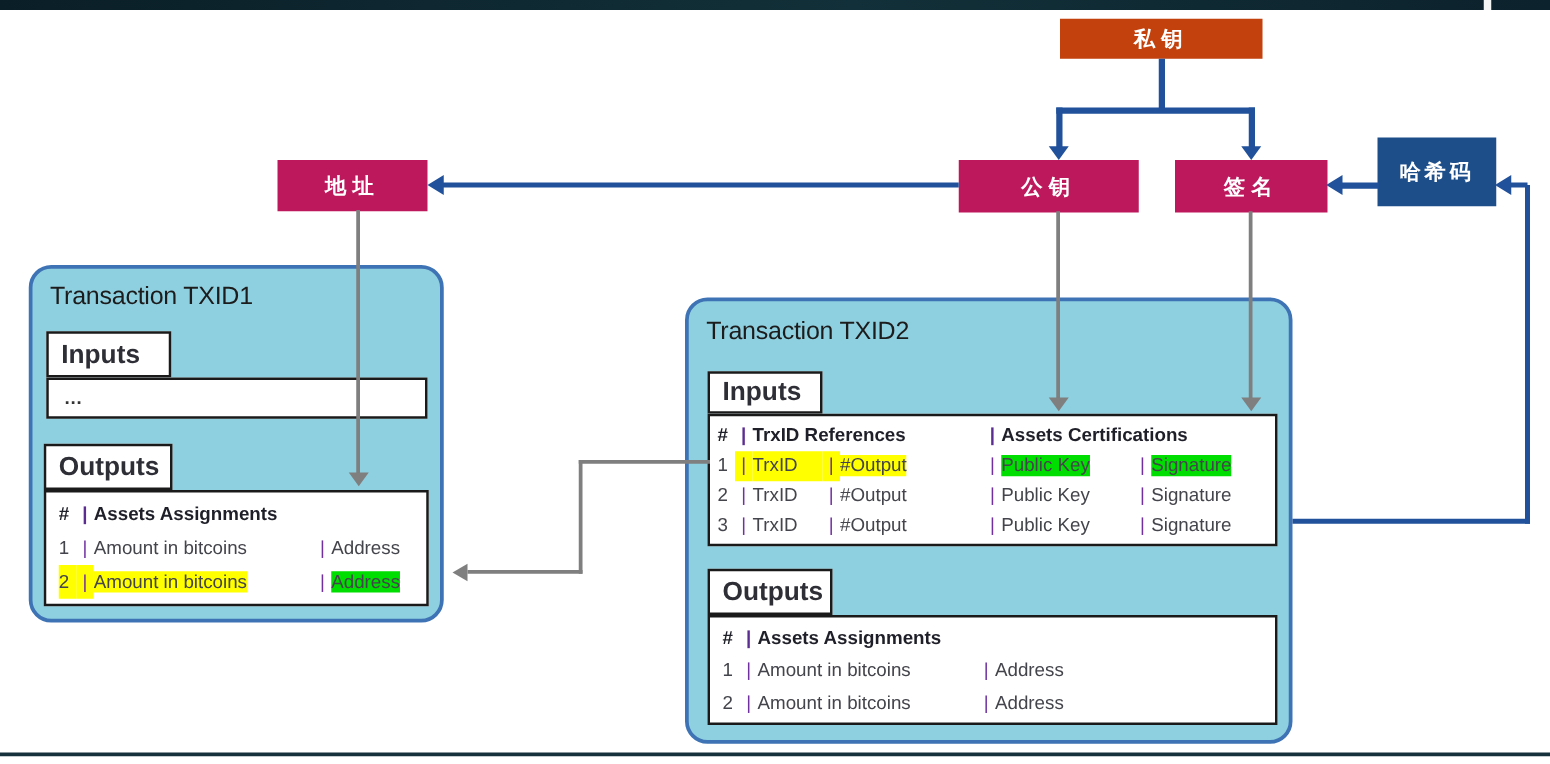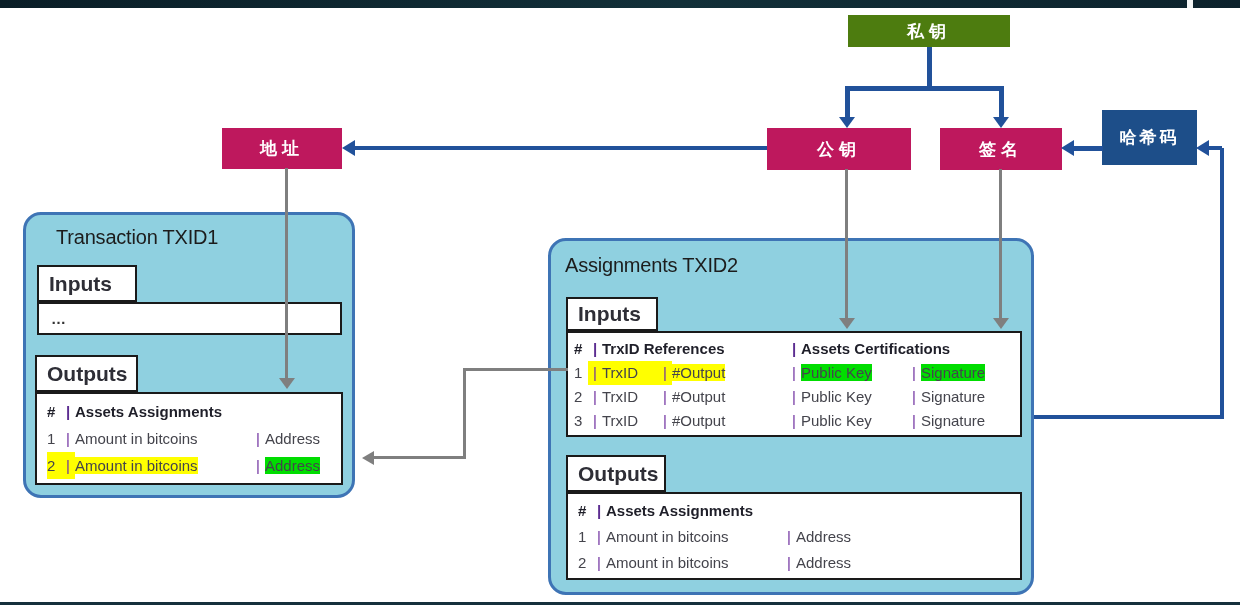--- a/index.html
+++ b/index.html
@@ -7,21 +7,21 @@
          font-family:"Liberation Sans",sans-serif;}
   
   .topbar{position:absolute;left:0;top:0;width:1240px;height:8px;
           background:linear-gradient(90deg,#0a1e27,#123039 55%,#0c222c);z-index:9;}
   .topbar-notch{position:absolute;left:1187px;top:0;width:6px;height:8px;background:#f4f6f6;z-index:10;}
   .bottomline{position:absolute;left:0;top:602px;width:1240px;height:3px;background:#16303c;z-index:9;}
 
   
   .node{position:absolute;display:flex;align-items:center;justify-content:center;
         color:#fff;font-weight:bold;font-size:17px;letter-spacing:5px;z-index:4;}
-  .node-red{background:#4d7c0f;}
+  .node-red{background:#c2410c;}
   .node-green{background:#be185d;}
   .node-navy{background:#1d4e89;}
   #n-privkey{left:848px;top:15px;width:162px;height:32px;}
   #n-address{left:222px;top:128px;width:120px;height:41px;}
   #n-pubkey{left:767px;top:128px;width:144px;height:42px;}
   #n-sig{left:940px;top:128px;width:122px;height:42px;}
   #n-hash{left:1102px;top:110px;width:95px;height:55px;letter-spacing:3px;align-items:center;}
 
   
   .ln{position:absolute;z-index:6;}
@@ -112,21 +112,21 @@
   <div class="ah ah-down-gray" style="left:839px;top:318px;"></div>
   <div class="ln gray" style="left:999px;top:169px;width:3px;height:150px;"></div>
   <div class="ah ah-down-gray" style="left:993px;top:318px;"></div>
 
   <div class="ln gray" style="left:463px;top:368px;width:105px;height:3px;"></div>
   <div class="ln gray" style="left:463px;top:368px;width:3px;height:91px;"></div>
   <div class="ln gray" style="left:374px;top:456px;width:92px;height:3px;"></div>
   <div class="ah ah-left-gray" style="left:362px;top:451px;"></div>
 
   <div class="card" id="card1">
-    <div class="card-title" style="left:30px;top:11px;">Transaction TXID1</div>
+    <div class="card-title" style="left:14px;top:11px;">Transaction TXID1</div>
 
     <div class="tab" style="left:11px;top:50px;width:100px;height:37px;">
       <span>Inputs</span>
     </div>
     <div class="wbox" style="left:11px;top:87px;width:305px;height:33px;display:flex;align-items:center;padding-left:12px;">
       <span class="ell">…</span>
     </div>
 
     <div class="tab" style="left:9px;top:140px;width:103px;height:37px;">
       <span>Outputs</span>
@@ -149,21 +149,21 @@
         <span class="c-num hl-y">2</span>
           <span class="c-pipe pipe hl-y">|</span>
           <span class="c-amt"><span class="hl-y">Amount in bitcoins</span></span>
           <span class="c-pipe pipe">|</span>
           <span><span class="hl-g">Address</span></span>
       </div>
     </div>
   </div>
 
   <div class="card" id="card2">
-    <div class="card-title" style="left:14px;top:13px;">Assignments TXID2</div>
+    <div class="card-title" style="left:14px;top:13px;">Transaction TXID2</div>
 
     <div class="tab" style="left:15px;top:56px;width:92px;height:34px;">
       <span>Inputs</span>
     </div>
 
     <div class="tbl" id="t2-inputs" style="left:15px;top:90px;width:456px;height:106px;padding-left:6px;">
       <div class="trow hd">
         <span class="c-num">#</span>
           <span class="c-pipe pipe">|</span>
           <span class="c-ref">TrxID References</span>

